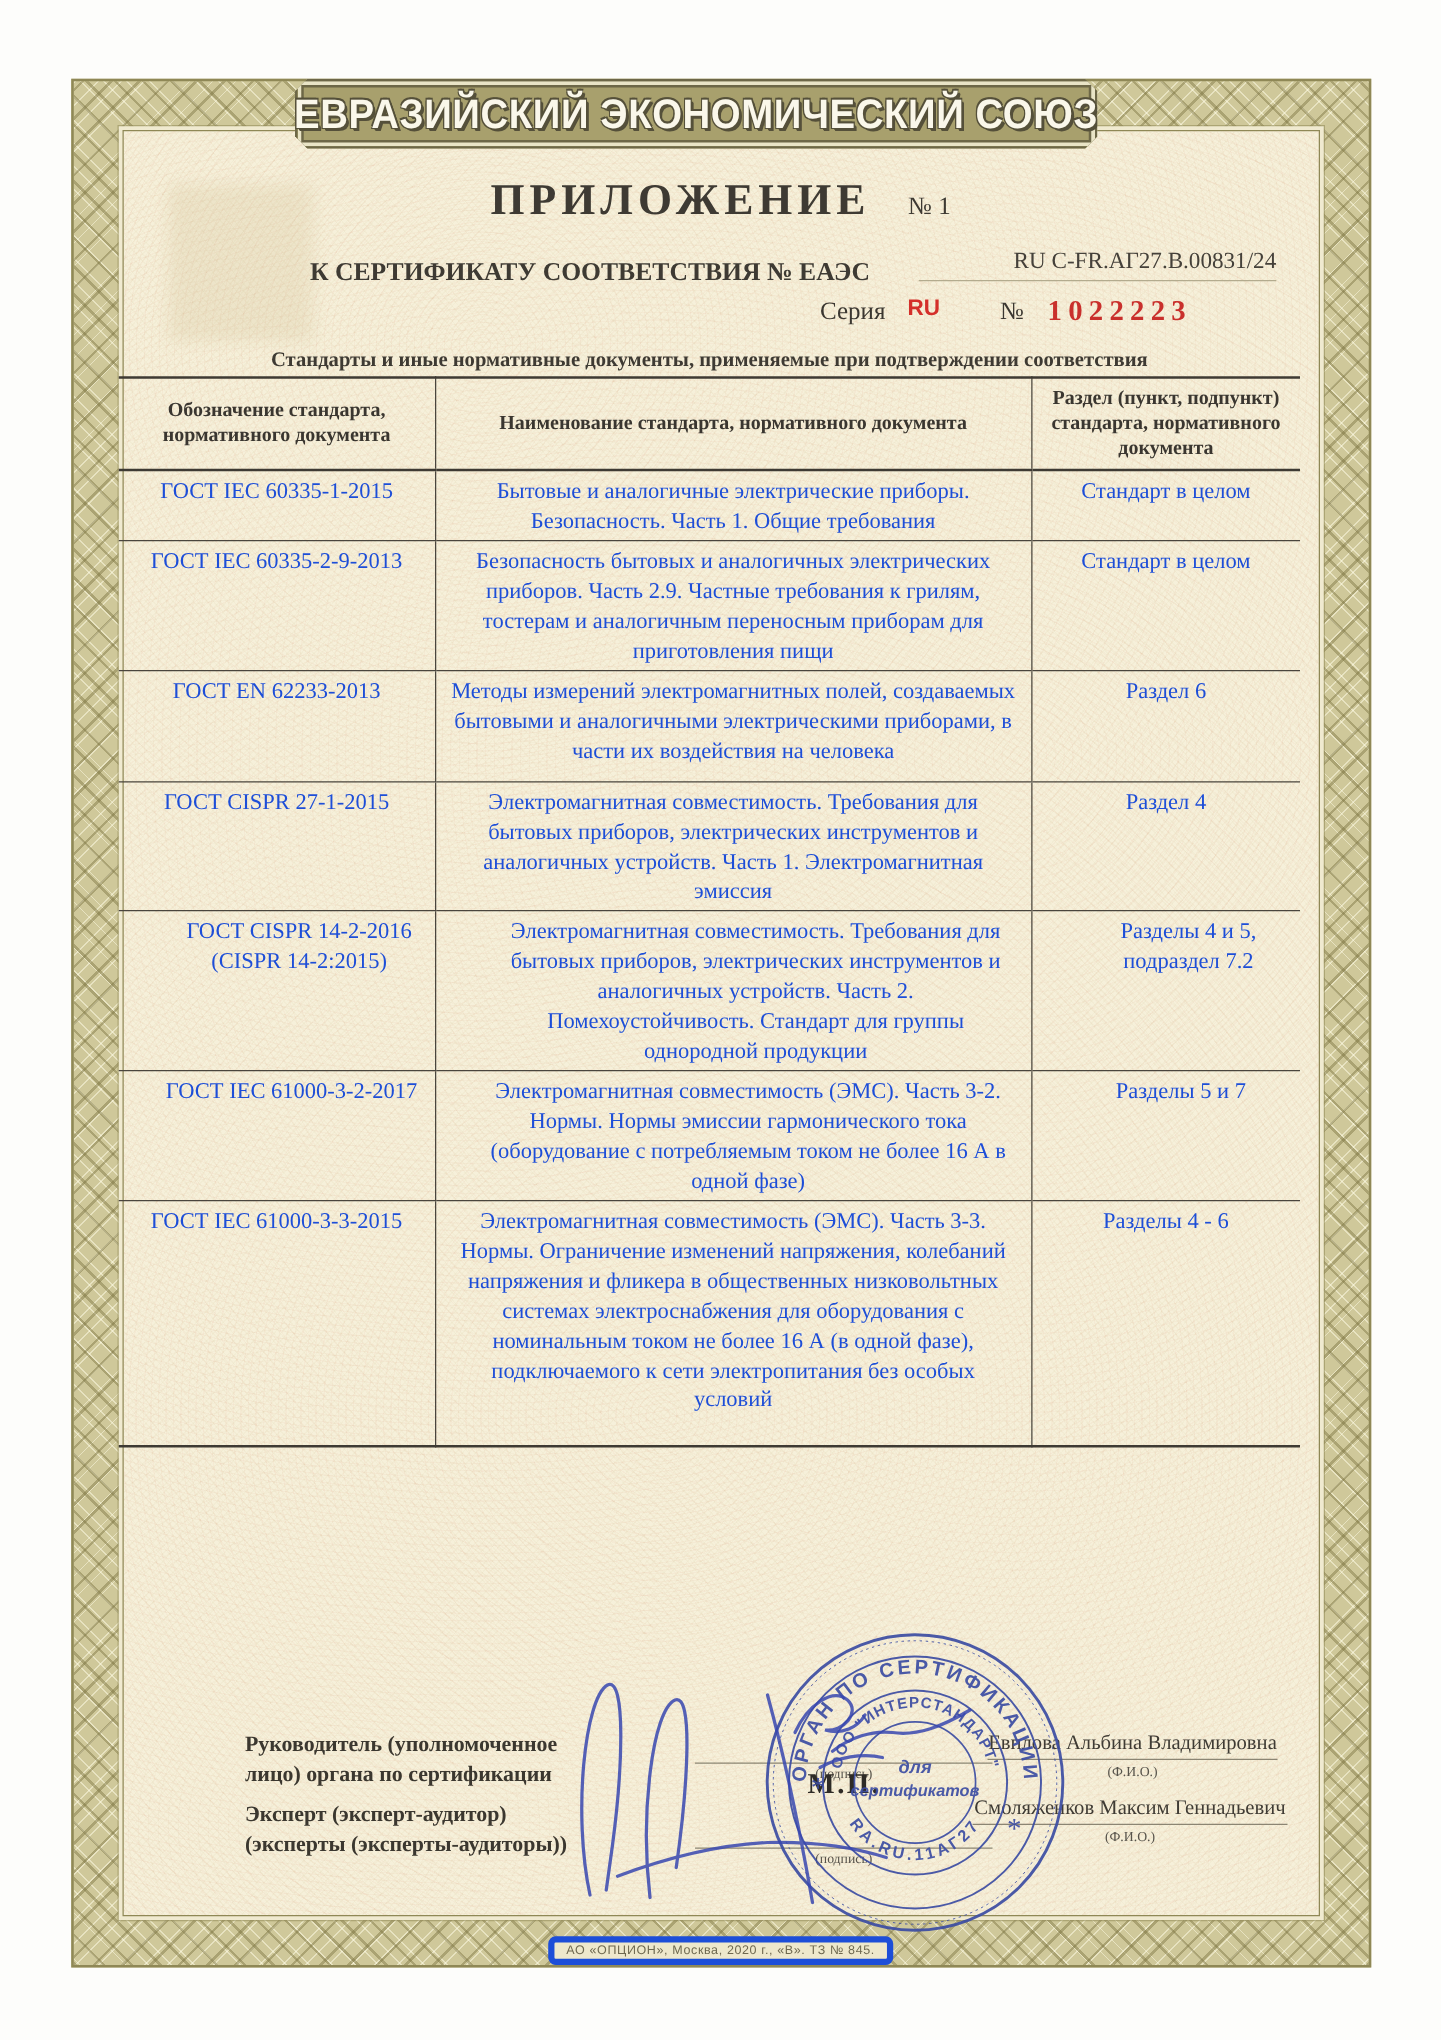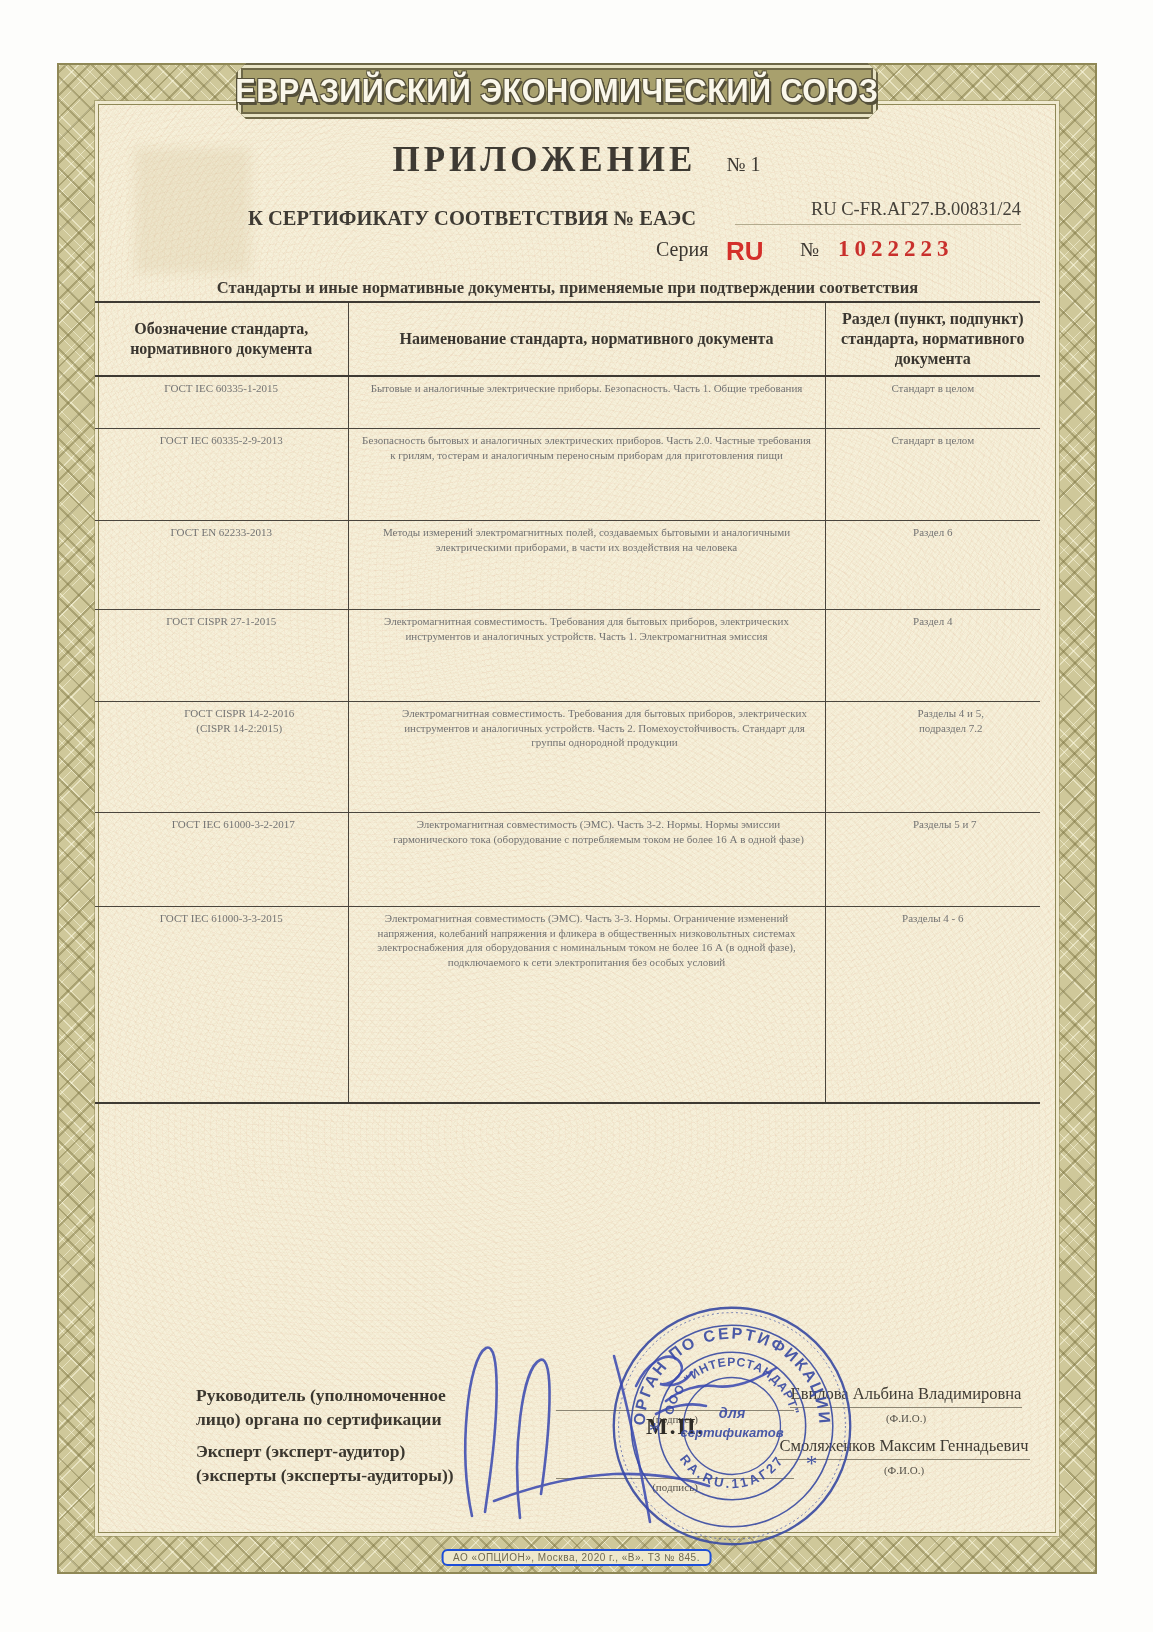--- a/index.html
+++ b/index.html
@@ -36,33 +36,33 @@
           text-shadow:2px 2px 0 #55503a,-1px -1px 0 #55503a,1px -1px 0 #55503a,-1px 1px 0 #55503a,2.5px 2.5px 0 #55503a;}
   
   .title-row{position:absolute;left:0;top:140px;width:1153px;text-align:center;}
   .title-main{font-size:35px;font-weight:bold;letter-spacing:4px;color:#3e3a33;}
   .title-num{font-size:20px;margin-left:30px;color:#3e3a33;}
   .subtitle{position:absolute;left:248px;top:207px;font-size:20.5px;font-weight:bold;color:#3e3a33;white-space:nowrap;}
   .cert-number{position:absolute;left:735px;top:199px;width:286px;text-align:right;
           font-size:18.5px;color:#45413a;border-bottom:1.5px solid #b3ab8e;padding-bottom:4px;white-space:nowrap;}
   .series-row{position:absolute;left:0;top:238px;width:968px;height:30px;}
   .series-label{position:absolute;left:656px;font-size:20px;}
-  .series-value{position:absolute;left:726px;top:-2px;font-size:26px;font-weight:bold;color:#d42f2a;
+  .series-value{position:absolute;left:726px;top:-2px;font-size:18px;font-weight:bold;color:#d42f2a;
           font-family:"Liberation Sans","DejaVu Sans",sans-serif;}
   .number-sign{position:absolute;left:800px;font-size:20px;}
   .blank-number{position:absolute;left:838px;top:-2px;font-size:23px;font-weight:600;color:#c9302c;letter-spacing:5px;}
   
   .tbl-caption{position:absolute;left:95px;top:278px;width:945px;text-align:center;
           font-size:16.5px;font-weight:bold;color:#3e3a33;}
   table.standards{position:absolute;left:95px;top:301px;width:945px;border-collapse:collapse;
           border-top:2.5px solid #3e3a33;border-bottom:2px solid #3e3a33;table-layout:fixed;}
   table.standards th{font-size:16px;font-weight:bold;line-height:1.25;padding:6px 8px;vertical-align:middle;
           border-bottom:2.5px solid #3e3a33;color:#3a3630;}
-  table.standards td{font-size:11px;line-height:1.33;padding:4px 12px 3px;vertical-align:top;text-align:center;
-          color:#737373;white-space:pre-line;}
+  table.standards td{font-size:18px;line-height:1.33;padding:4px 12px 3px;vertical-align:top;text-align:center;
+          color:#1d4ed8;white-space:pre-line;}
   table.standards tbody tr + tr td{border-top:1.5px solid #4a453d;}
   table.standards th:nth-child(1),table.standards td:nth-child(1){border-right:1.2px solid #4a453d;}
   table.standards th:nth-child(3),table.standards td:nth-child(3){border-left:1.2px solid #4a453d;}
   tbody tr:nth-child(1) td{height:44px;}
   tbody tr:nth-child(2) td{height:84px;}
   tbody tr:nth-child(3) td{height:81px;}
   tbody tr:nth-child(4) td{height:84px;}
   tbody tr:nth-child(5) td{height:103px;padding-left:48px;}
   tbody tr:nth-child(6) td{height:86px;padding-left:36px;}
   tbody tr:nth-child(7) td{height:188px;}
@@ -81,21 +81,21 @@
   .name-block.head{left:790px;top:1384px;width:232px;}
   .name-block.expert{left:778px;top:1436px;width:252px;}
   .fio-cap{position:absolute;width:232px;text-align:center;font-size:11px;color:#57534b;}
   .fio-cap.head{left:790px;top:1412px;}
   .fio-cap.expert{left:788px;top:1464px;}
   .mp-mark{position:absolute;left:646px;top:1414px;font-size:23px;font-weight:bold;letter-spacing:2px;color:#2e2b26;}
   .stamp{position:absolute;left:603px;top:1300px;width:258px;height:252px;opacity:.92;}
   .sig-strokes{position:absolute;left:424px;top:1326px;width:380px;height:200px;}
   .footer-print{position:absolute;left:50%;top:1549px;transform:translateX(-50%);
           font-family:"Liberation Sans","DejaVu Sans",sans-serif;font-size:10px;color:#6f6950;
-          background:#eee8cc;border:2px solid #1d4ed8;border-radius:6px;padding:1px 10px;
+          background:#eee8cc;border:5px solid #1d4ed8;border-radius:6px;padding:1px 10px;
           letter-spacing:.5px;white-space:nowrap;}
 </style>
 </head>
 <body>
 
 <div class="sheet">
   <div class="frame">
     <div class="paper"></div>
   </div>
   <div class="ghost-rect"></div>
@@ -134,21 +134,21 @@
       </tr>
     </thead>
     <tbody>
       <tr>
         <td>ГОСТ IEC 60335-1-2015</td>
         <td>Бытовые и аналогичные электрические приборы. Безопасность. Часть 1. Общие требования</td>
         <td>Стандарт в целом</td>
       </tr>
       <tr>
         <td>ГОСТ IEC 60335-2-9-2013</td>
-        <td>Безопасность бытовых и аналогичных электрических приборов. Часть 2.0. Частные требования к грилям, тостерам и аналогичным переносным приборам для приготовления пищи</td>
+        <td>Безопасность бытовых и аналогичных электрических приборов. Часть 2.9. Частные требования к грилям, тостерам и аналогичным переносным приборам для приготовления пищи</td>
         <td>Стандарт в целом</td>
       </tr>
       <tr>
         <td>ГОСТ EN 62233-2013</td>
         <td>Методы измерений электромагнитных полей, создаваемых бытовыми и аналогичными электрическими приборами, в части их воздействия на человека</td>
         <td>Раздел 6</td>
       </tr>
       <tr>
         <td>ГОСТ CISPR 27-1-2015</td>
         <td>Электромагнитная совместимость. Требования для бытовых приборов, электрических инструментов и аналогичных устройств. Часть 1. Электромагнитная эмиссия</td>

